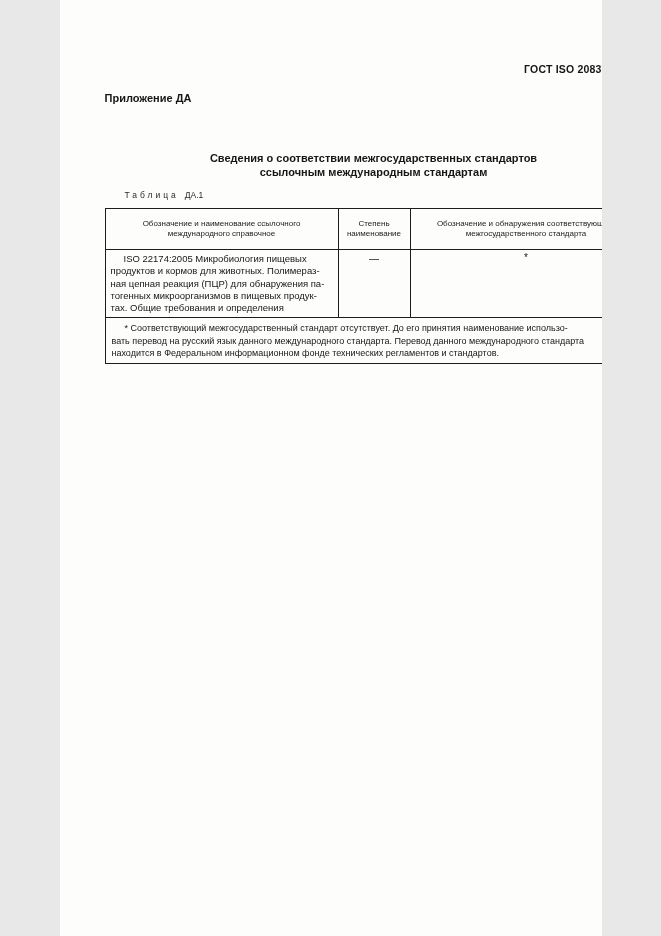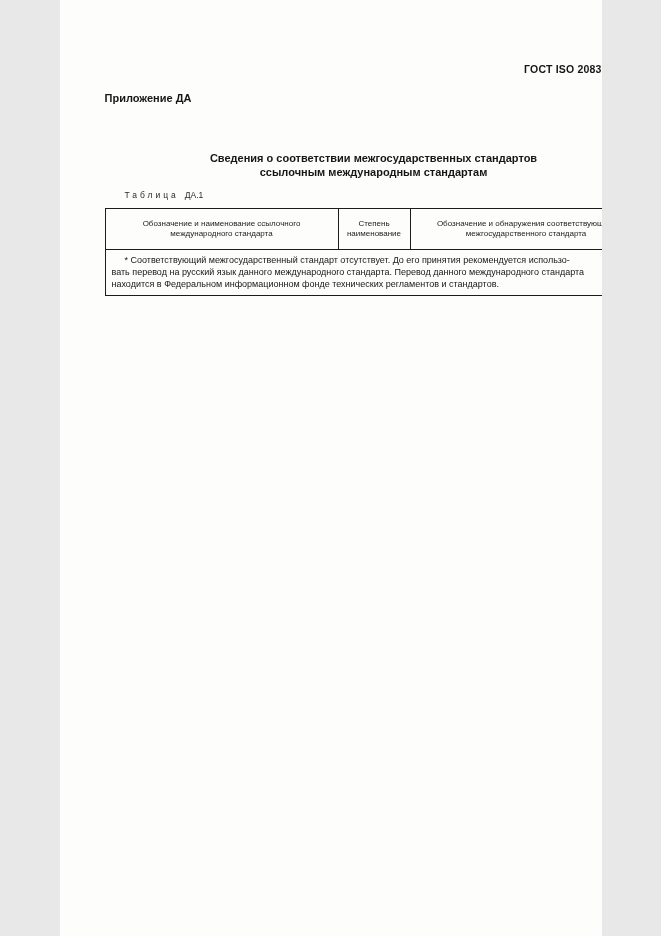--- a/index.html
+++ b/index.html
@@ -134,28 +134,37 @@
   </div>
 
   <table class="gost">
     <colgroup>
       <col style="width:233px">
       <col style="width:72px">
       <col style="width:232px">
     </colgroup>
     <thead>
       <tr>
-        <th>Обозначение и наименование ссылочного международного стандарта</th>
+        <th>Обозначение и наименование ссылочного международного справочное</th>
         <th>Степень наименование</th>
         <th>Обозначение и обнаружения соответствующего межгосударственного стандарта</th>
       </tr>
     </thead>
     <tbody>
       <tr>
-        <td class="cell-footnote" colspan="3">* Соответствующий межгосударственный стандарт отсутствует. До его принятия рекомендуется использо-
+        <td class="cell-ref">ISO 22174:2005 Микробиология пищевых
+продуктов и кормов для животных. Полимераз-
+ная цепная реакция (ПЦР) для обнаружения па-
+тогенных микроорганизмов в пищевых продук-
+тах. Общие требования и определения</td>
+        <td class="cell-degree">—</td>
+        <td class="cell-corr">*</td>
+      </tr>
+      <tr>
+        <td class="cell-footnote" colspan="3">* Соответствующий межгосударственный стандарт отсутствует. До его принятия наименование использо-
 вать перевод на русский язык данного международного стандарта. Перевод данного международного стандарта
 находится в Федеральном информационном фонде технических регламентов и стандартов.</td>
       </tr>
     </tbody>
   </table>
 
   <div class="page-number">7</div>
 
 </div>
 

